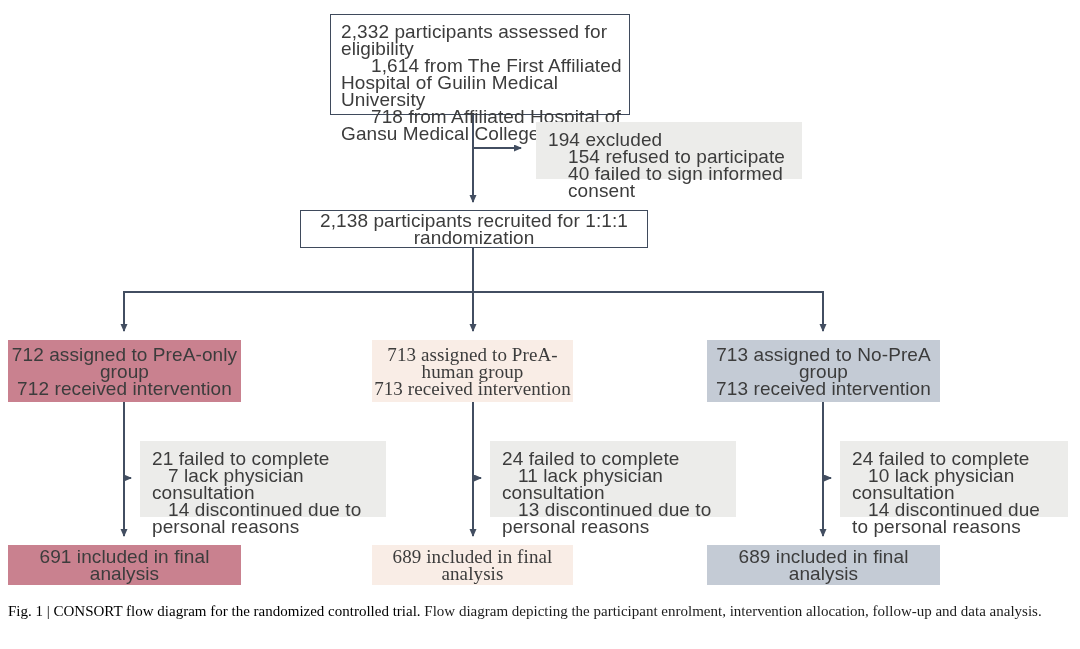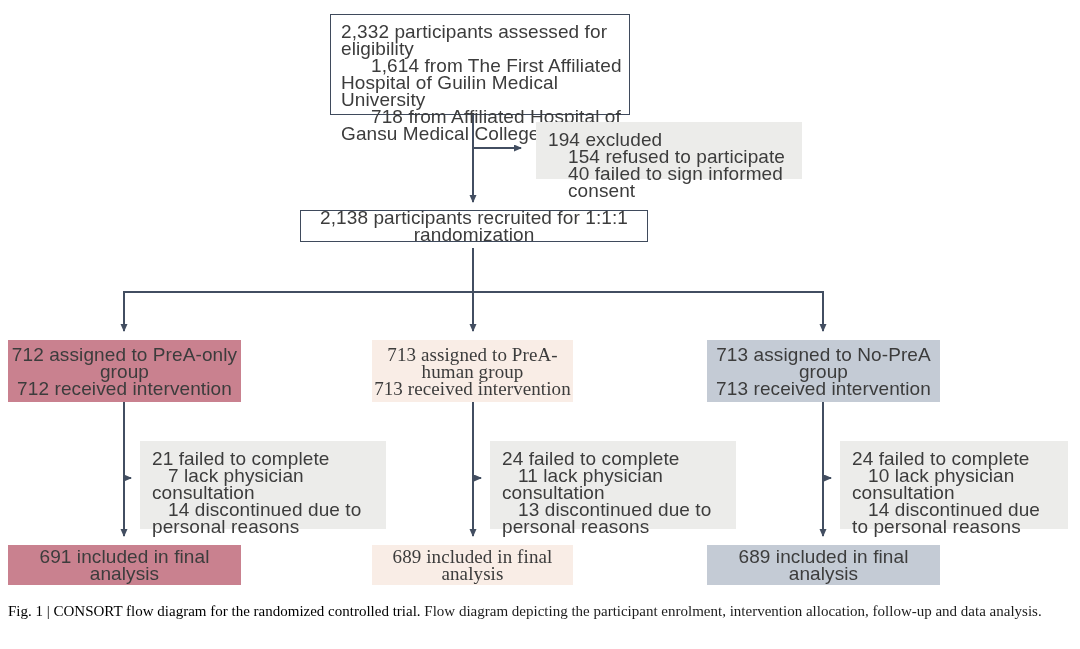--- a/index.html
+++ b/index.html
@@ -46,41 +46,41 @@
   .excluded {
     left: 530px; top: 122px;
     width: 266px; height: 57px;
     padding: 9px 8px 8px 12px;
     margin-left: 6px;
   }
   .excluded .sub { padding-left: 20px; }
 
   .randomization {
     left: 300px; top: 210px;
-    width: 348px; height: 32px;
+    width: 348px; height: 38px;
     display: flex; align-items: center; justify-content: center;
     text-align: center;
   }
 
   .assigned {
     top: 340px; height: 62px;
     display: flex; flex-direction: column;
     align-items: center; justify-content: center;
     text-align: center;
   }
   .col1 { left: 8px;   width: 233px; }
   .col2 { left: 372px; width: 201px; font-family: Liberation Serif, serif; }
   .col3 { left: 707px; width: 233px; }
 
   .bg-pink     { background: #c9818f; }
   .bg-cream    { background: #f9ede6; }
   .bg-bluegray { background: #c4cbd5; }
 
   .dropout {
-    top: 441px; height: 88px;
+    top: 441px; height: 76px;
     padding: 9px 8px 12px 12px;
   }
   .dropout .hang2 { text-indent: 16px; }
   .dropout1 { left: 140px; width: 246px; }
   .dropout2 { left: 490px; width: 246px; }
   .dropout3 { left: 840px; width: 228px; }
 
   .final {
     top: 545px; height: 40px;
     display: flex; align-items: center; justify-content: center;

